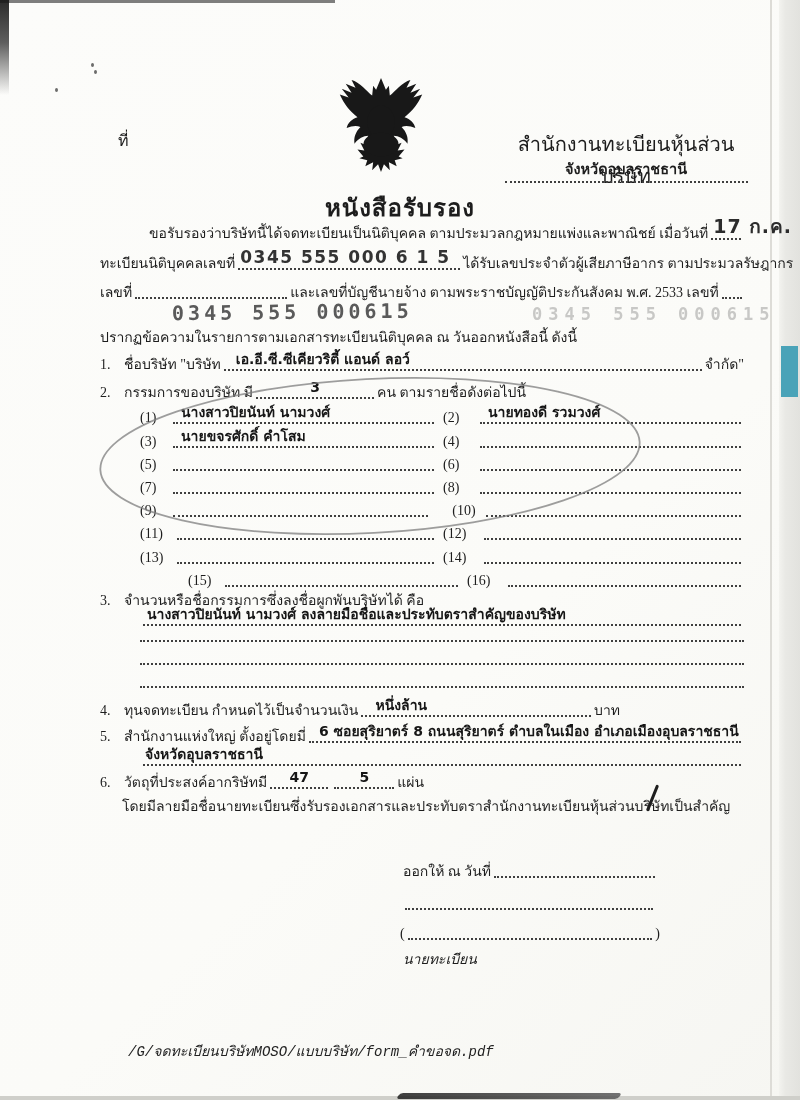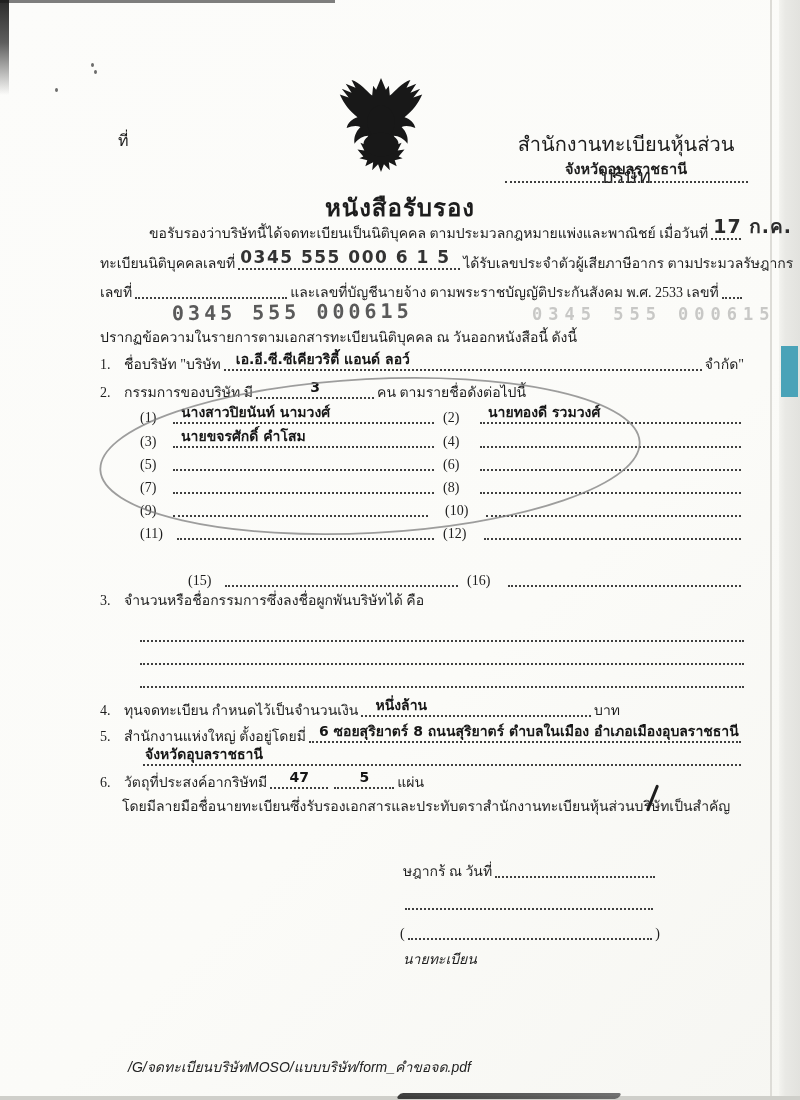--- a/index.html
+++ b/index.html
@@ -35,21 +35,21 @@
   .stampnum{font-family:"DejaVu Sans Mono",monospace;font-weight:700;white-space:nowrap;}
   .center{text-align:left;display:block;font-style:italic;}
 
   .title{position:absolute;left:0;top:188px;width:800px;text-align:center;
     font-size:24px;font-weight:700;letter-spacing:1px;}
   .office1{position:absolute;left:500px;top:128px;width:252px;text-align:center;font-size:20px;}
   .office2{position:absolute;left:500px;top:157px;width:252px;text-align:center;font-size:14.5px;font-weight:700;}
   .ref{position:absolute;left:118px;top:128px;font-size:16px;}
   .garuda{position:absolute;left:330px;top:74px;width:102px;height:104px;}
   .footer{position:absolute;left:128px;top:1040px;font-size:14px;font-style:italic;
-    font-family:Liberation Sans, sans-serif;color:#222;margin-top:16px;}
+    font-family:Liberation Mono, monospace;color:#222;}
   .ellipse-mark{position:absolute;left:85px;top:356px;pointer-events:none;}
   .slash-mark{position:absolute;left:651px;top:784px;width:3px;height:28px;background:#1e1e1e;
     transform:rotate(22deg);border-radius:2px;}
   .stamp-row{position:absolute;white-space:nowrap;}
 </style>
 </head>
 <body>
 
 <div class="scan">
 
@@ -169,49 +169,64 @@
     <span style="flex:0 0 34px;margin-left:6px;">(8)</span>
     <span class="dots">
         <span class="val"></span>
       </span>
   </div>
   <div class="line" style="left:140px;top:499px;right:56px;">
     <span style="flex:0 0 30px;">(9)</span>
     <span class="dots">
         <span class="val"></span>
       </span>
-    <span style="flex:0 0 38px;margin-left:14px;">(10)</span>
+    <span style="flex:0 0 38px;margin-left:14px;text-align:center;">(10)</span>
     <span class="dots">
         <span class="val"></span>
       </span>
   </div>
   <div class="line" style="left:140px;top:522px;right:56px;">
     <span style="flex:0 0 34px;">(11)</span>
     <span class="dots">
         <span class="val"></span>
       </span>
     <span style="flex:0 0 38px;margin-left:6px;">(12)</span>
+    <span class="dots">
+        <span class="val"></span>
+      </span>
+  </div>
+  <div class="line" style="left:140px;top:546px;right:56px;">
+    <span style="flex:0 0 34px;">(13)</span>
+    <span class="dots">
+        <span class="val"></span>
+      </span>
+    <span style="flex:0 0 38px;margin-left:6px;">(14)</span>
     <span class="dots">
         <span class="val"></span>
       </span>
   </div>
   <div class="line" style="left:140px;top:569px;right:56px;margin-left:48px;">
     <span style="flex:0 0 34px;">(15)</span>
     <span class="dots">
         <span class="val"></span>
       </span>
     <span style="flex:0 0 38px;margin-left:6px;">(16)</span>
     <span class="dots">
         <span class="val"></span>
       </span>
   </div>
 
   <div class="line" style="left:100px;top:589px;right:56px;">
     <span class="num">3.</span>
     <span>จำนวนหรือชื่อกรรมการซึ่งลงชื่อผูกพันบริษัทได้ คือ</span>
+  </div>
+  <div class="line" style="left:140px;top:608px;right:56px;">
+    <span class="dots">
+      <span class="val" style="left:4px;">นางสาวปิยนันท์ นามวงศ์ ลงลายมือชื่อและประทับตราสำคัญของบริษัท</span>
+    </span>
   </div>
   <div class="dotline" style="left:140px;top:624px;width:604px;"></div>
   <div class="dotline" style="left:140px;top:647px;width:604px;"></div>
   <div class="dotline" style="left:140px;top:670px;width:604px;"></div>
 
   <div class="line" style="left:100px;top:699px;right:180px;">
     <span class="num">4.</span>
     <span>ทุนจดทะเบียน กำหนดไว้เป็นจำนวนเงิน</span>
     <span class="dots">
       <span class="val" style="left:14px;">หนึ่งล้าน</span>
@@ -246,21 +261,21 @@
   <div class="line" style="left:122px;top:795px;right:56px;">
     <span>โดยมีลายมือชื่อนายทะเบียนซึ่งรับรองเอกสารและประทับตราสำนักงานทะเบียนหุ้นส่วนบริษัทเป็นสำคัญ</span>
   </div>
   <div class="slash-mark"></div>
 
   <svg class="ellipse-mark" width="570" height="195">
     <ellipse cx="285" cy="100" rx="270" ry="77" fill="none" stroke="#7d7d7d" stroke-width="1.8" transform="rotate(-3 285 100)" opacity="0.75"></ellipse>
   </svg>
 
   <div class="line" style="left:403px;top:860px;width:255px;">
-    <span>ษฎากร้ ณ วันที่</span>
+    <span>ออกให้ ณ วันที่</span>
     <span class="dots"></span>
   </div>
   <div class="dotline" style="left:405px;top:892px;width:248px;"></div>
   <div class="line" style="left:400px;top:922px;width:260px;">
     <span>(</span>
     <span class="dots"></span>
     <span>)</span>
   </div>
   <div class="line" style="left:403px;top:948px;width:255px;">
     <span class="center" style="width:100%;">นายทะเบียน</span>

